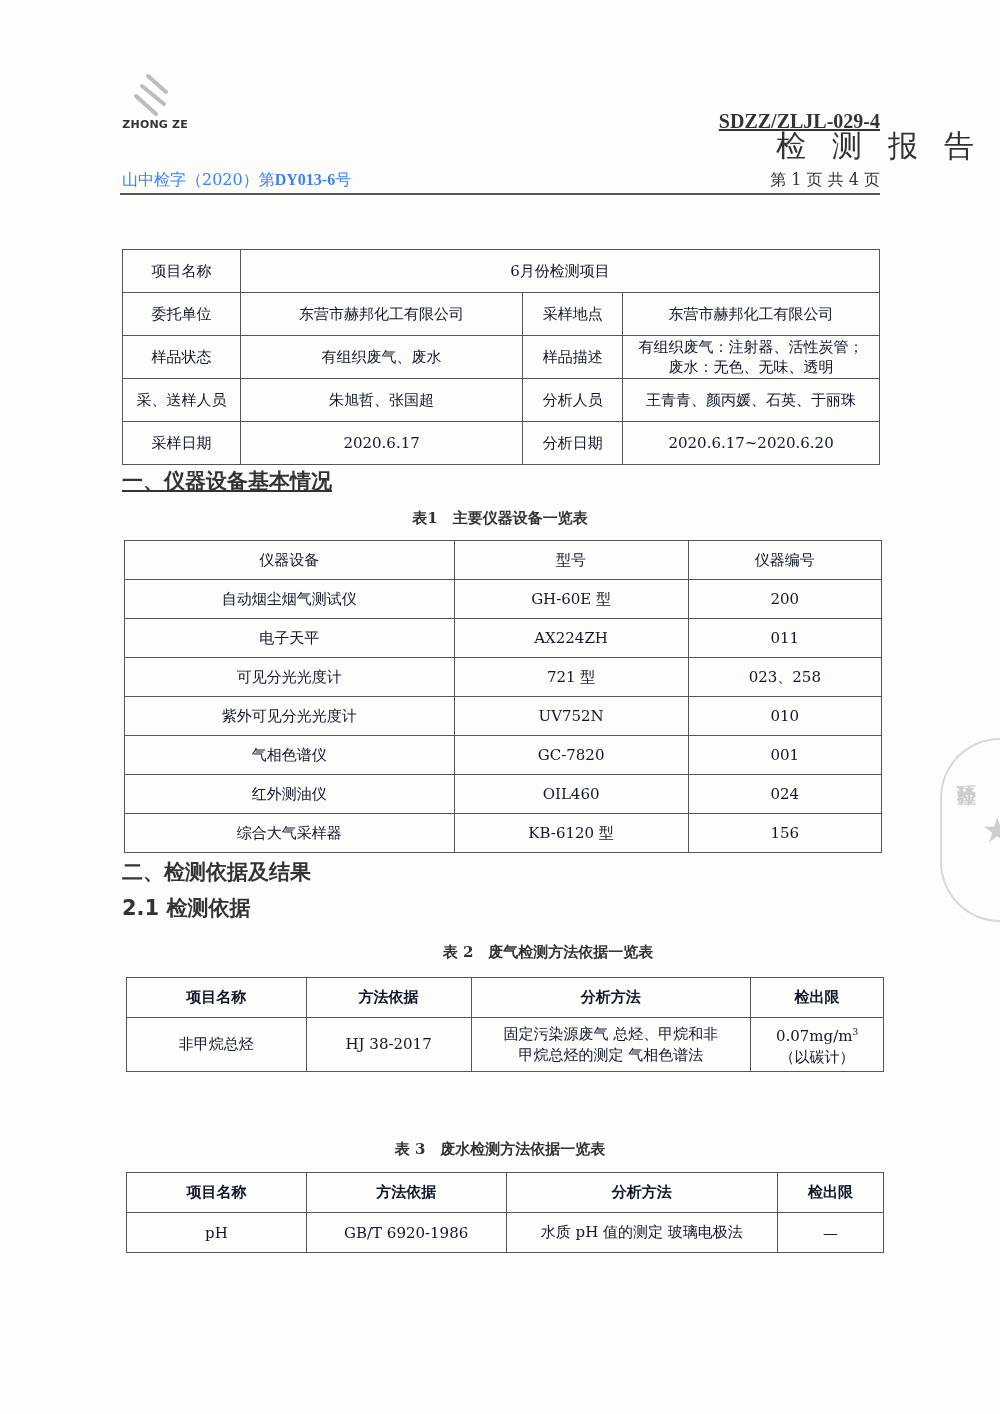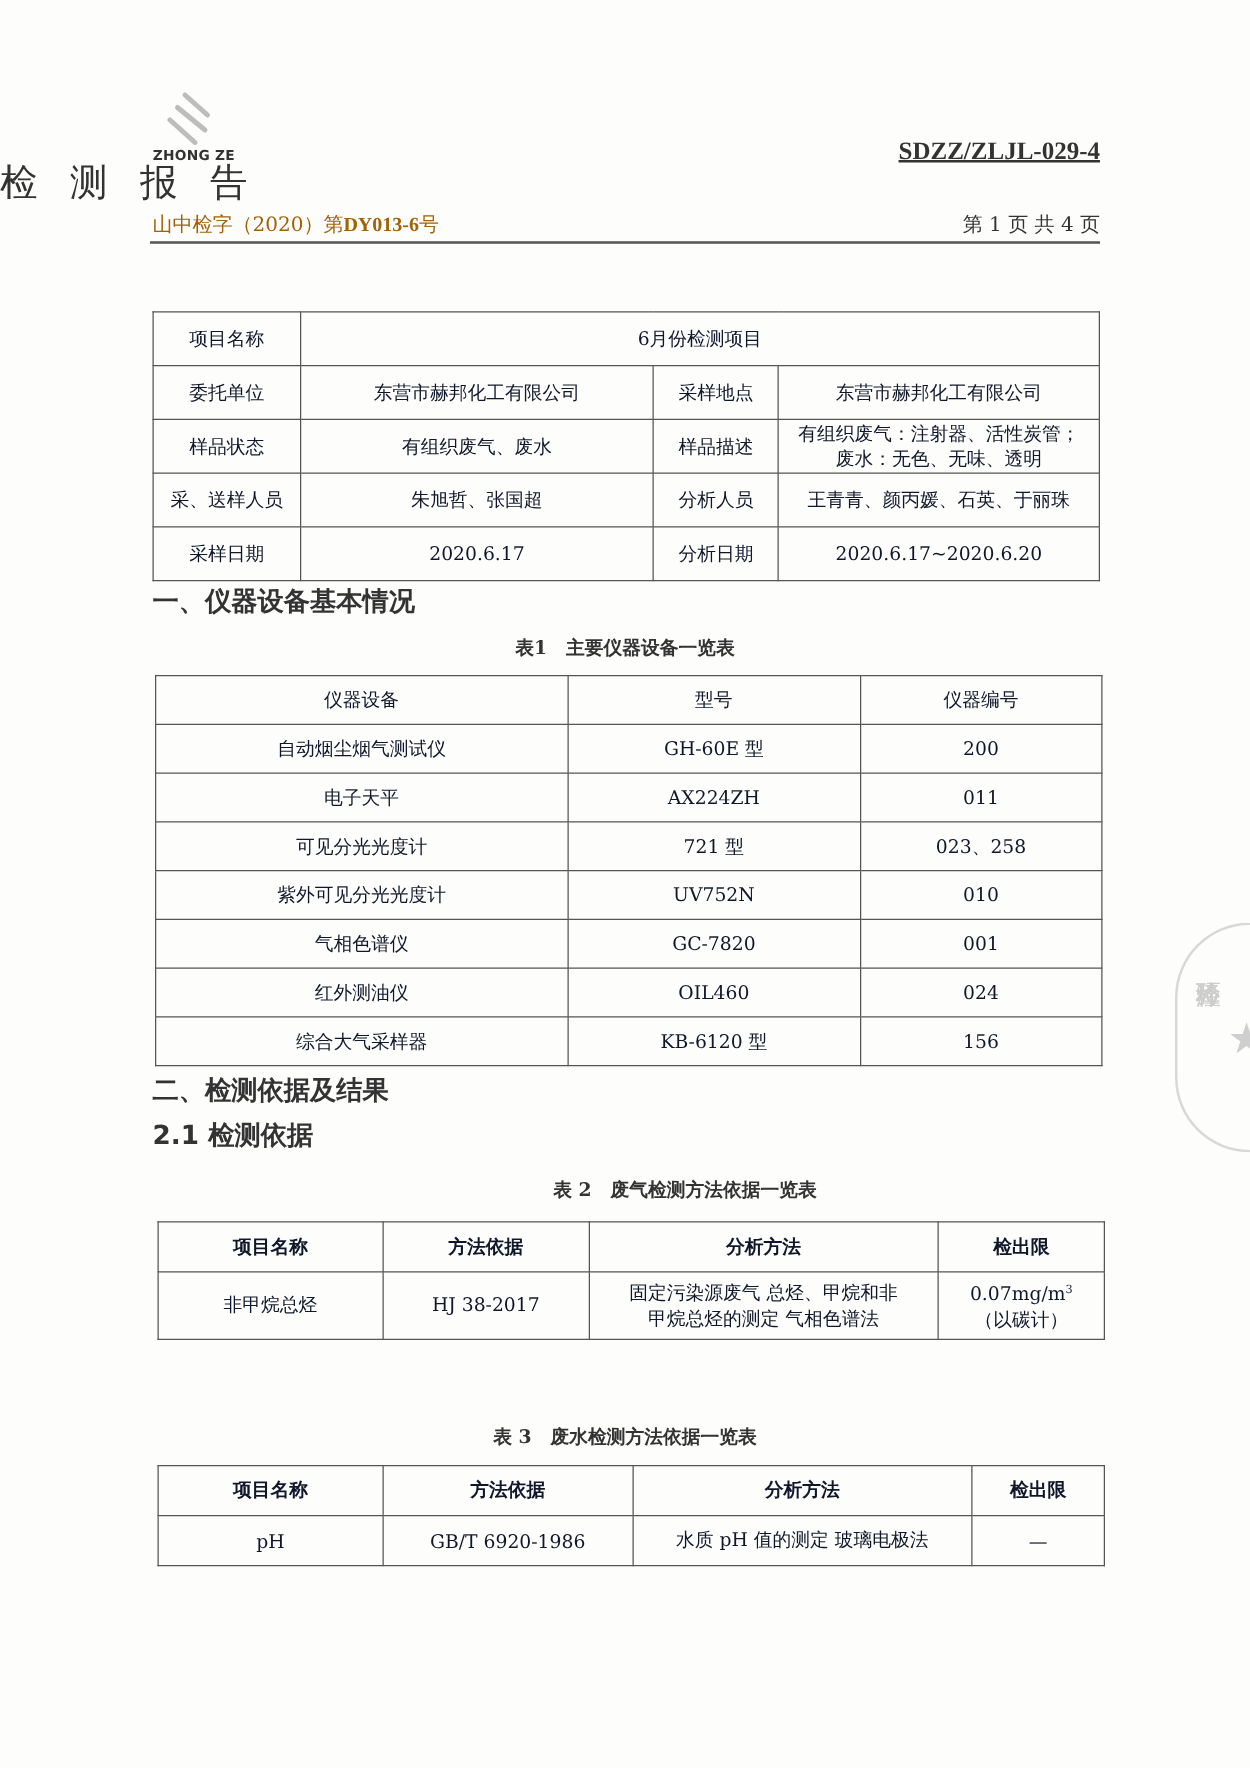--- a/index.html
+++ b/index.html
@@ -8,36 +8,36 @@
     background: #fdfdfc;
     font-family: "DejaVu Serif", "Liberation Serif", serif;
     color: #2a2a2a;
   }
   .abs { position: absolute; }
   .logo { left: 118px; top: 70px; width: 70px; height: 70px; }
   .logo-bars { position: absolute; left: 14px; top: 2px; width: 44px; height: 44px; }
   .logo-text { position: absolute; left: 0; top: 48px; width: 70px; text-align: right;
     font-family: "DejaVu Sans", sans-serif; font-size: 11px; font-weight: bold; color: #333; letter-spacing: 0.2px; }
   .doc-code { right: 120px; top: 110px; font-family: "Liberation Serif", serif; font-weight: bold; font-size: 20px; color: #333; text-decoration: underline; }
-  .title { left: 0; width: 1000px; top: 126px; text-align: left; font-size: 30px; letter-spacing: 26px; color: #333; font-family: "DejaVu Serif", serif; }
-  .ref-no { left: 122px; top: 170px; font-size: 16px; color: #a16207; }
+  .title { left: 0; width: 1000px; top: 126px; text-align: right; font-size: 30px; letter-spacing: 26px; color: #333; font-family: "DejaVu Serif", serif; }
+  .ref-no { left: 122px; top: 170px; font-size: 16px; color: #3b82f6; }
   .ref-no b { font-family: "Liberation Serif", serif; }
   .page-no { right: 120px; top: 170px; font-size: 16px; color: #333; }
   .hline { left: 120px; top: 193px; width: 760px; height: 0; border-top: 2px solid #555; }
 
   table { border-collapse: collapse; position: absolute; font-size: 15px; color: #0f172a; }
   td, th { border: 1.4px solid #555; text-align: center; vertical-align: middle; font-weight: normal; padding: 0 4px; }
   th.boldh { font-weight: bold; }
 
   .info { left: 122px; top: 249px; width: 758px; }
   .info td { height: 42px; }
   .info .two-line { line-height: 20px; }
 
   .sec { font-size: 21px; font-weight: bold; color: #333; font-family: "DejaVu Sans", sans-serif; }
-  .sec1 { left: 122px; top: 467px; }
+  .sec1 { left: 122px; top: 467px; text-decoration: underline; }
   .cap { left: 0; width: 1000px; text-align: center; font-size: 15px; font-weight: bold; color: #333; }
   .cap1 { top: 509px; }
   .t1 { left: 124px; top: 540px; width: 758px; }
   .t1 td, .t1 th { height: 38px; }
 
   .sec2 { left: 122px; top: 858px; }
   .sec21 { left: 122px; top: 894px; }
   .cap2 { top: 943px; margin-left: 48px; }
   .t2 { left: 126px; top: 977px; width: 758px; }
   .t2 th { height: 39px; }

